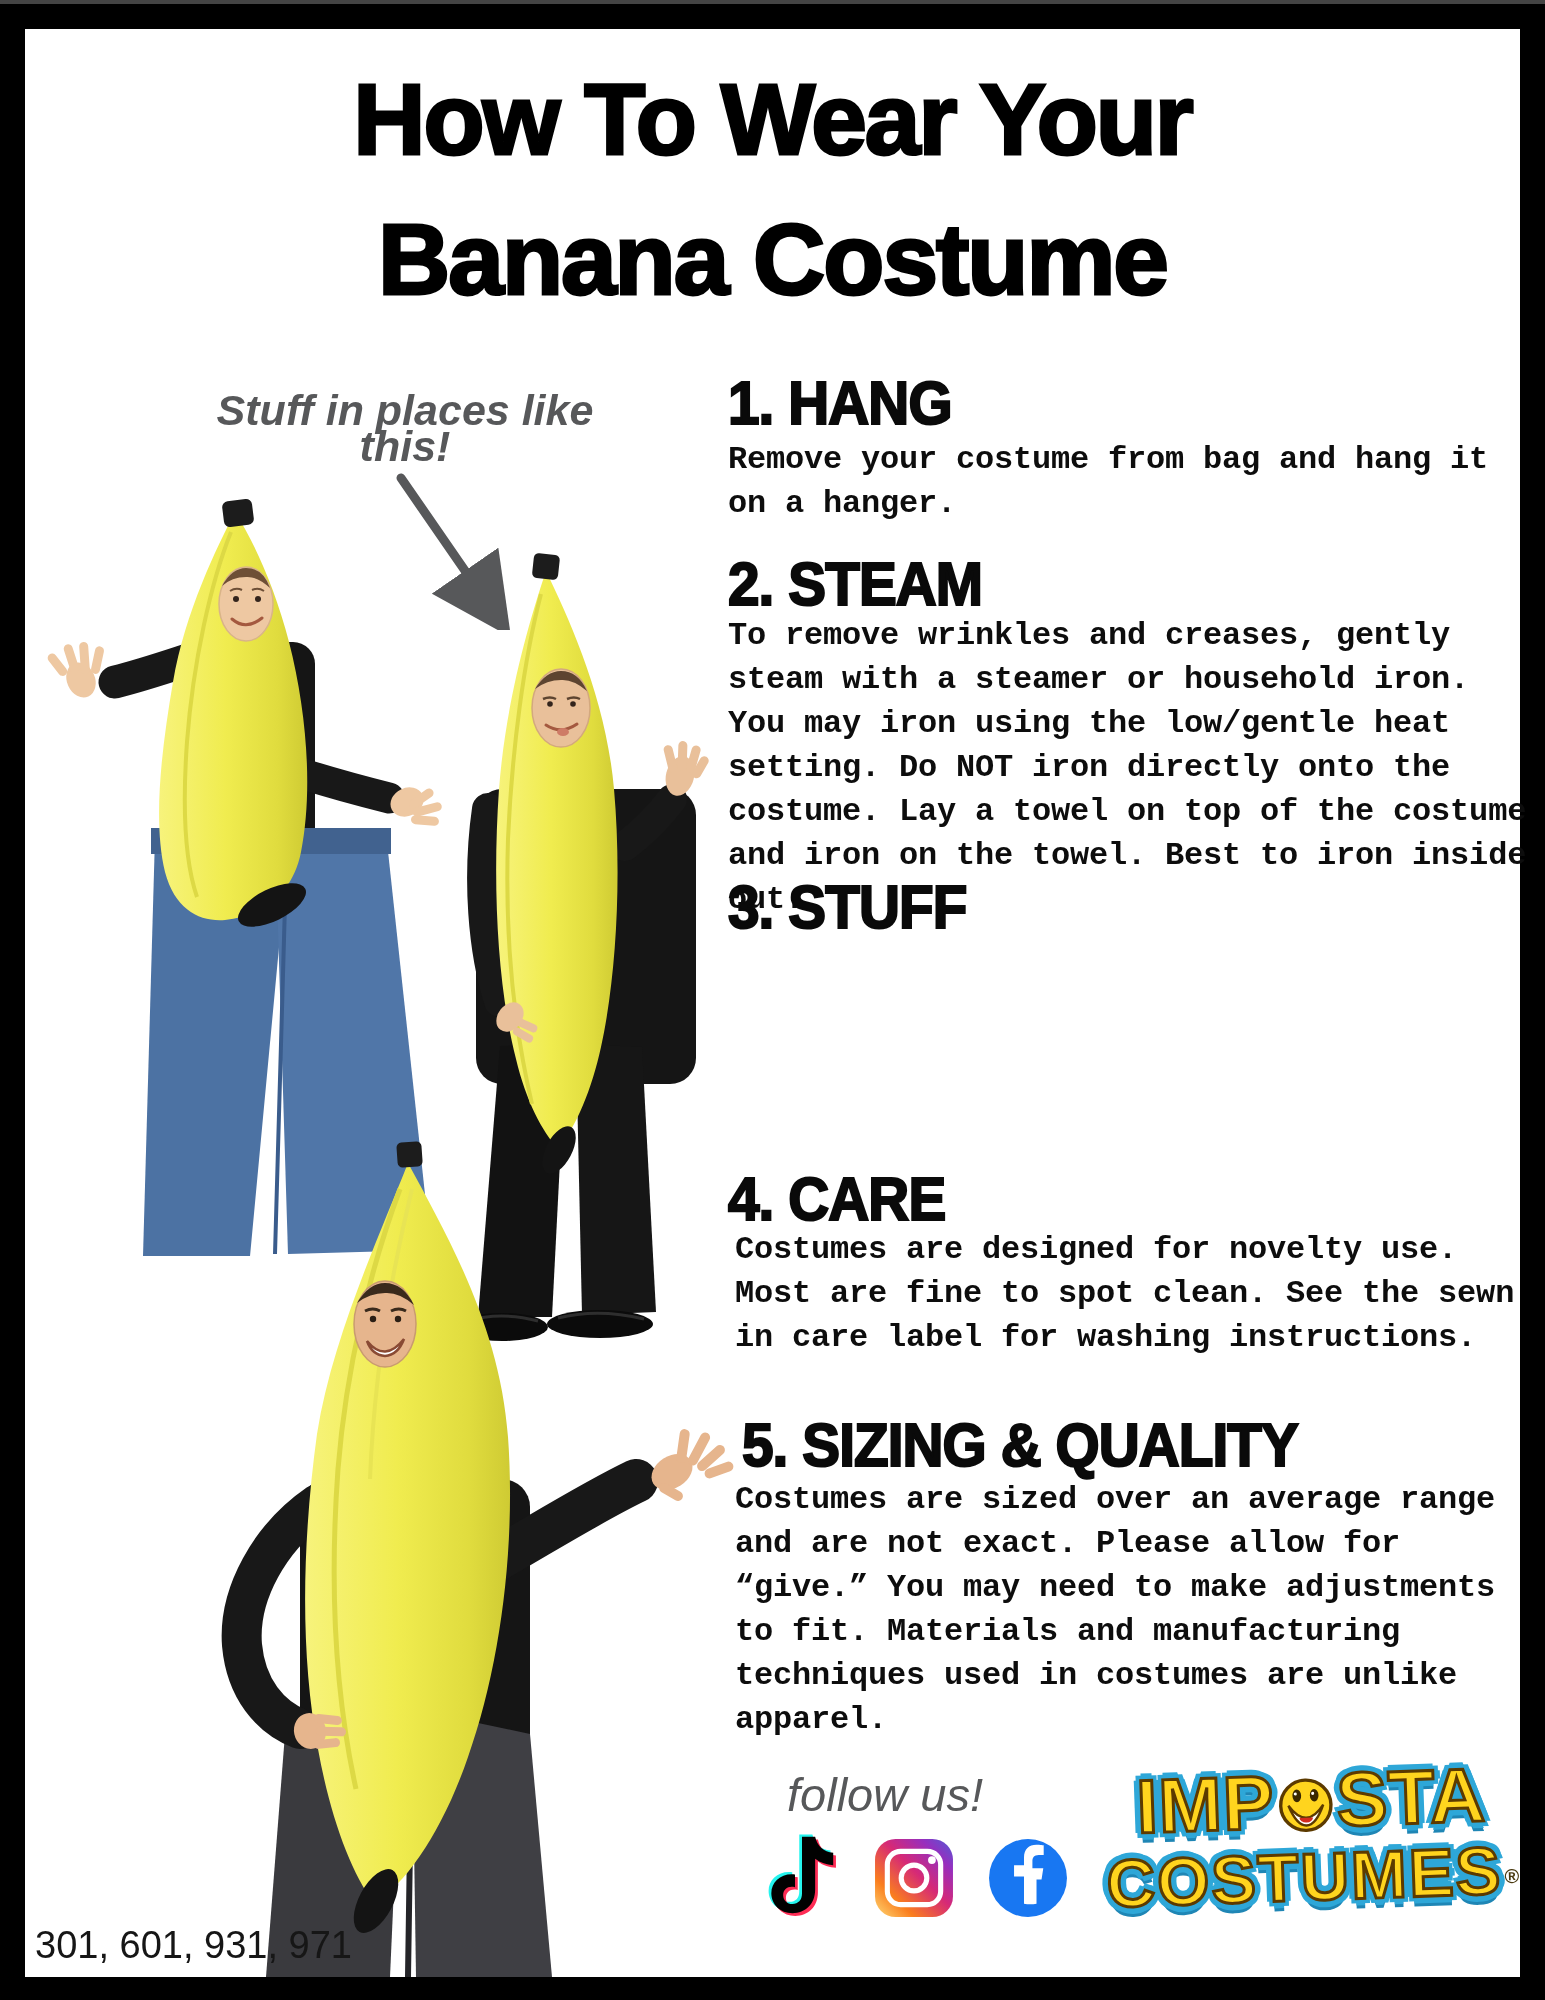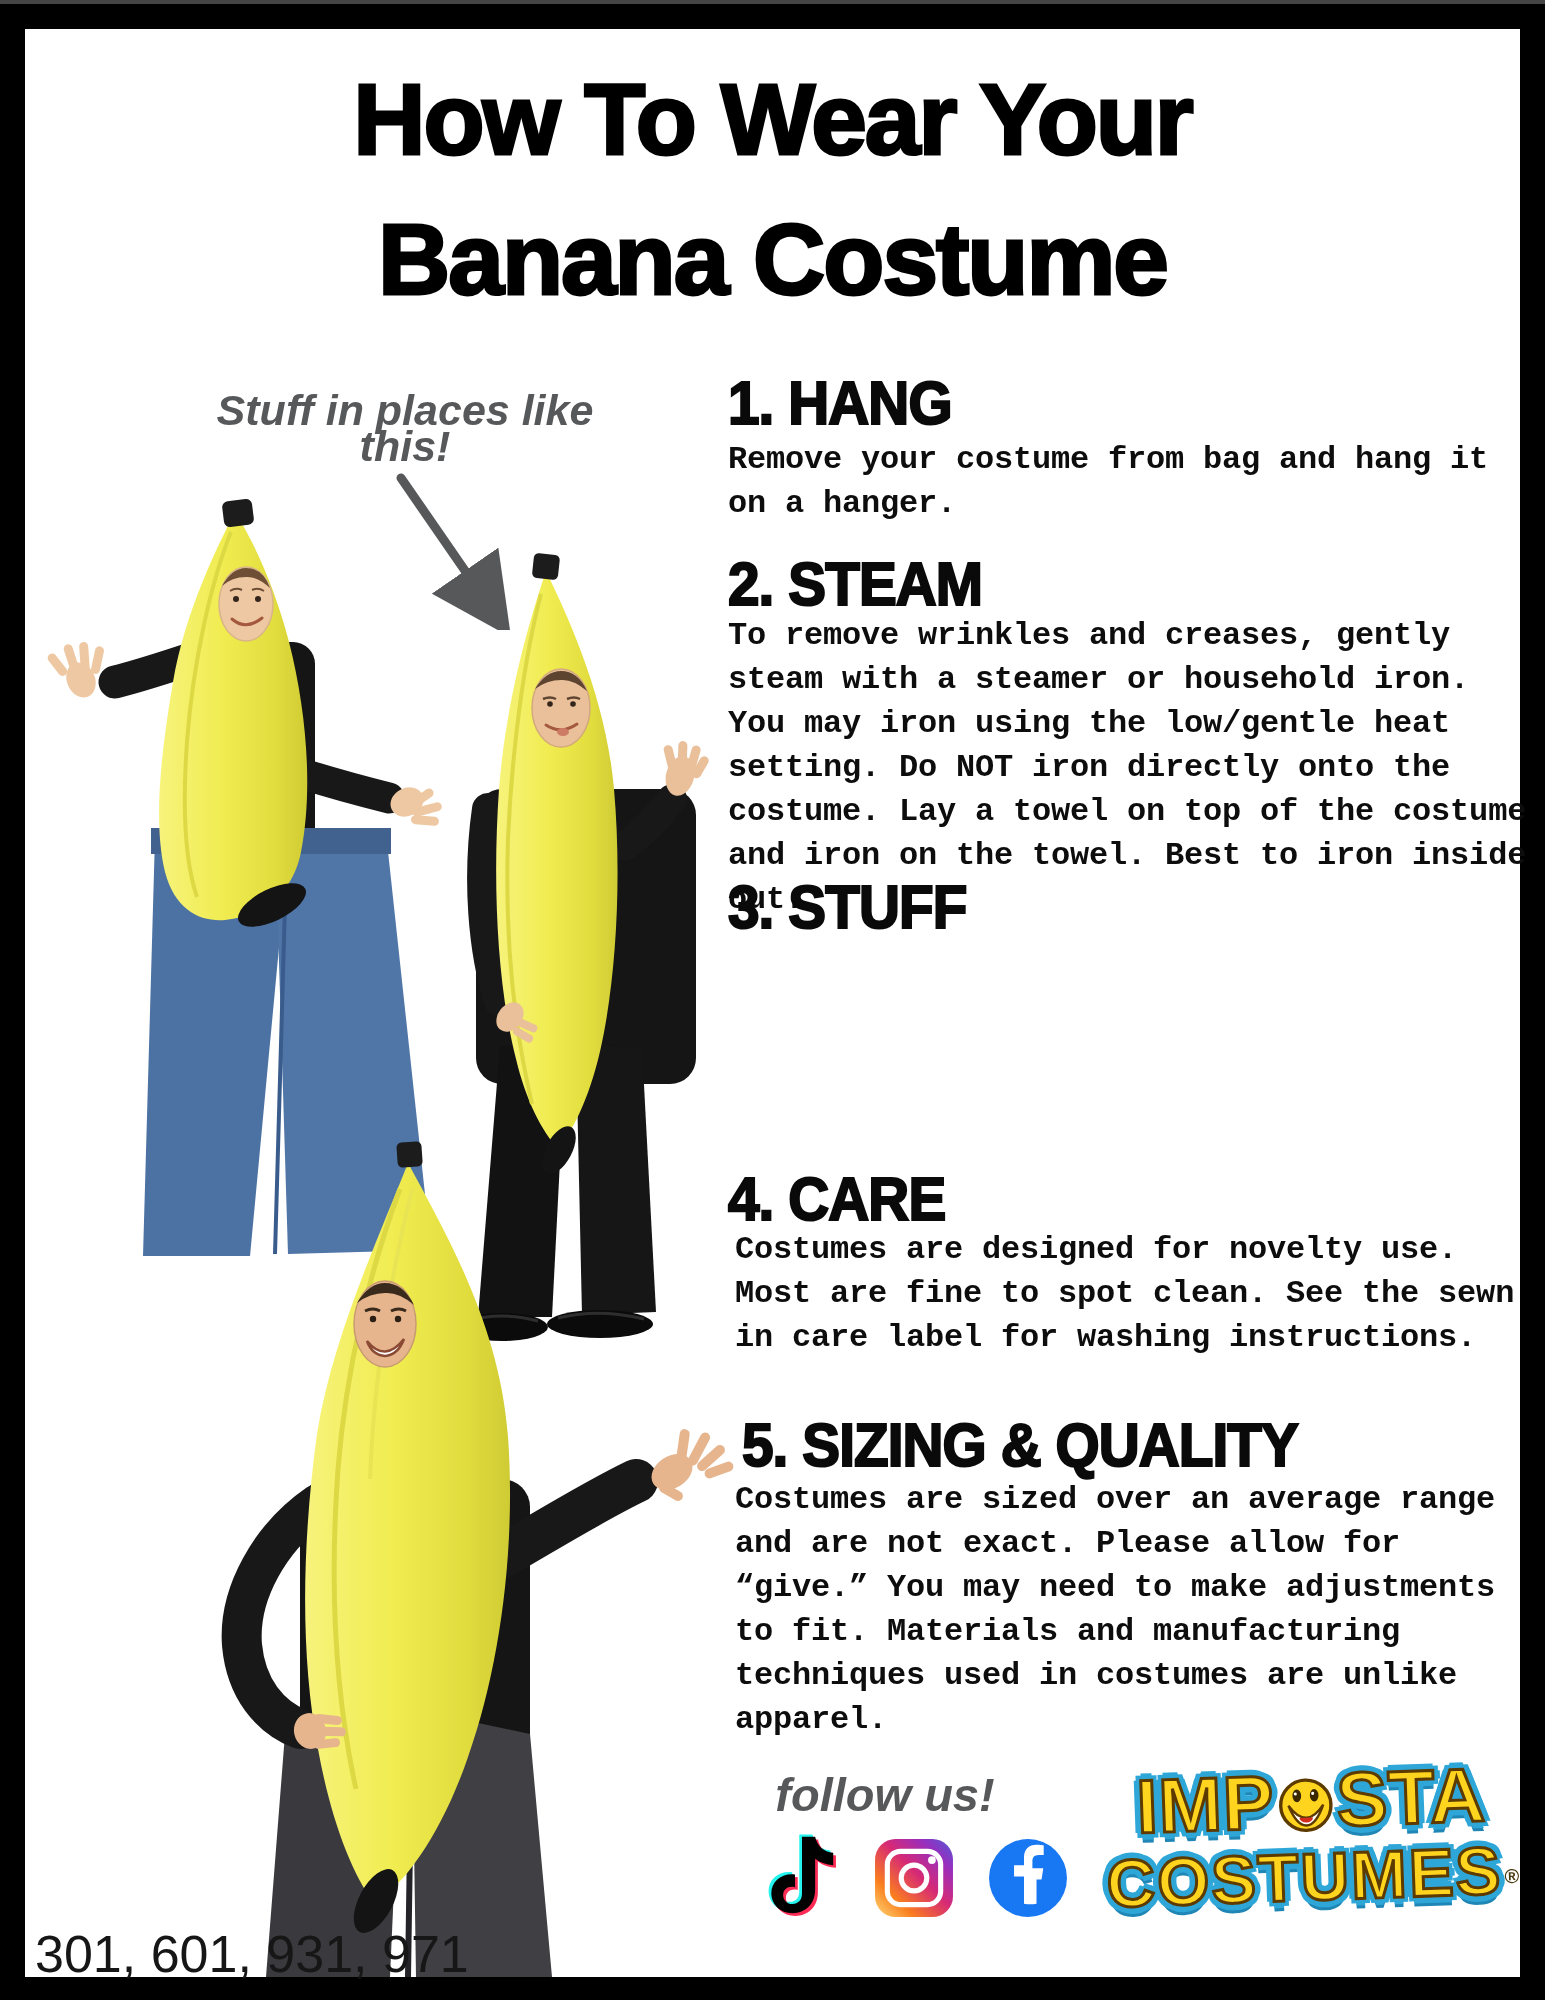--- a/index.html
+++ b/index.html
@@ -7,30 +7,30 @@
         font-family:"Liberation Sans", sans-serif;}
   .sheet{position:absolute;left:25px;top:25px;width:1495px;height:1948px;background:#ffffff;}
   .abs{position:absolute;}
   .title{width:1545px;text-align:center;font-weight:bold;color:#000;
          font-size:100px;letter-spacing:-2px;-webkit-text-stroke:3px #000;}
   .note{width:400px;text-align:center;font-style:italic;font-weight:bold;
         color:#57585A;font-size:43px;line-height:53px;}
   .step-h{font-weight:bold;font-size:61px;color:#0a0a0a;-webkit-text-stroke:2.2px #0a0a0a;
           transform:scaleX(.93);transform-origin:left top;white-space:nowrap;letter-spacing:-1px;}
   .step-b{width:805px;font-weight:bold;font-size:32px;line-height:44px;color:#0d0d0d;letter-spacing:-.2px;font-family:Liberation Mono, monospace;}
-  .follow{width:320px;text-align:center;font-style:italic;font-weight:bold;color:#57585A;font-size:47px;}
+  .follow{width:320px;text-align:center;font-style:italic;font-weight:normal;color:#57585A;font-size:47px;}
   .logo{width:455px;text-align:center;transform:rotate(-2deg);transform-origin:center;}
   .logo-l1,.logo-l2{font-weight:bold;color:#FFD41E;-webkit-text-stroke:3px #5C3A00;
       text-shadow:-7px 0 0 #2EA7D8,7px 0 0 #2EA7D8,0 -7px 0 #2EA7D8,0 7px 0 #2EA7D8,
                   -5px -5px 0 #2EA7D8,5px -5px 0 #2EA7D8,-5px 5px 0 #2EA7D8,5px 5px 0 #2EA7D8,0 10px 0 #1F86B5;}
   .logo-l1{font-size:76px;line-height:82px;letter-spacing:1px;}
   .logo-l2{font-size:67px;line-height:70px;letter-spacing:2px;}
   .reg{font-size:20px;-webkit-text-stroke:0;text-shadow:none;color:#4a3a10;vertical-align:10px;margin-left:2px;}
   .url{width:455px;text-align:center;font-weight:bold;font-size:33px;color:#282828;letter-spacing:-.5px;}
-  .sku{font-size:52px;color:#161616;font-weight:normal;}
+  .sku{font-size:38px;color:#161616;font-weight:normal;}
   .smiley{display:inline-block;vertical-align:-7px;margin:0 2px;}
 </style>
 </head>
 <body>
 
 <div class="page">
   <div class="sheet"></div>
 
   <svg class="abs" style="left:35px;top:488px" width="410" height="770" viewBox="0 0 410 770">
     <defs>

